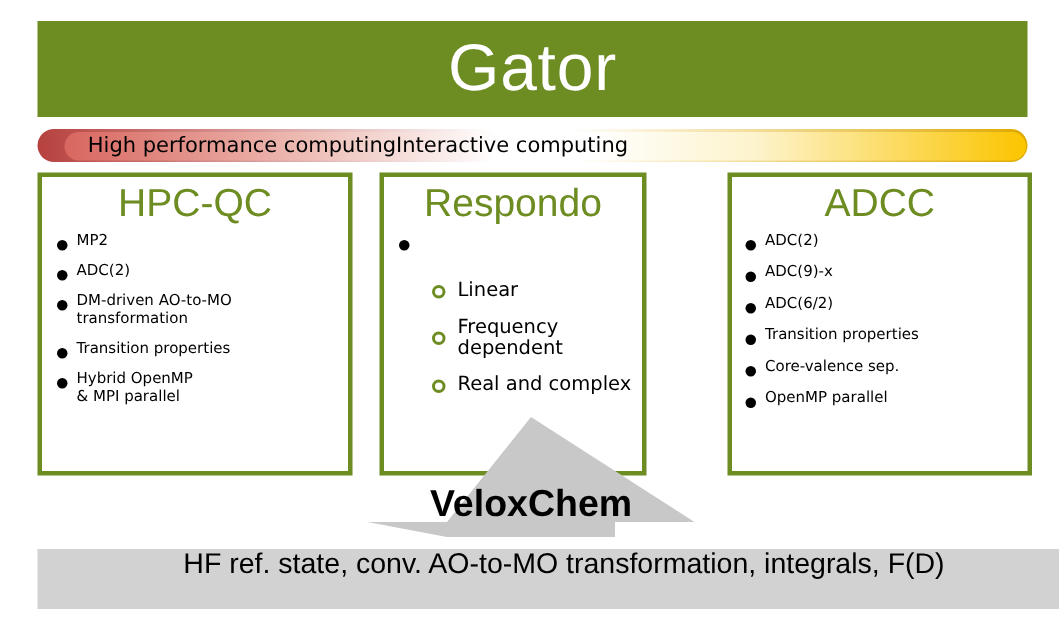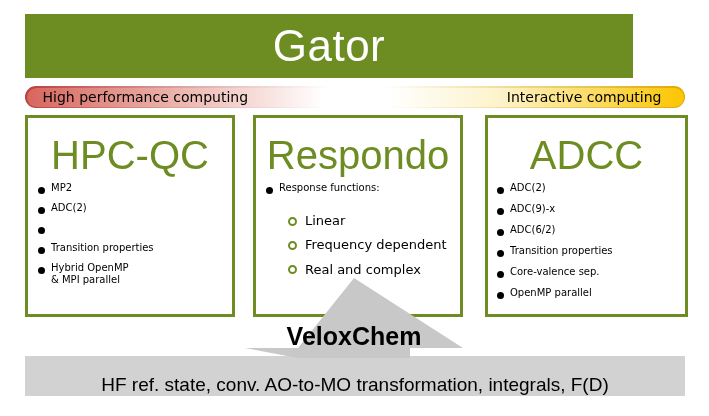--- a/index.html
+++ b/index.html
@@ -10,21 +10,21 @@
     background: #ffffff;
     font-family: "DejaVu Sans", sans-serif;
     color: #000000;
     overflow: hidden;
   }
 
   
   .banner {
     position: absolute;
     left: 25px; top: 14px;
-    width: 608px; height: 64px;
+    width: 660px; height: 64px;
     background: var(--green, #6d8c21);
     display: flex; align-items: center; justify-content: center;
   }
   .banner .title {
     font-family: "Liberation Sans", sans-serif;
     font-size: 44px;
     color: #ffffff;
     letter-spacing: 0.5px;
   }
 
@@ -33,46 +33,47 @@
     position: absolute;
     left: 25px; top: 86px;
     width: 660px; height: 22px;
     border-radius: 11px;
     background: linear-gradient(90deg, var(--pill-red-edge, #b6413e), #ffffff 46%, #ffffff 54%, var(--pill-gold-edge, #dea900));
   }
   .pill-inner {
     position: absolute; inset: 1.5px;
     border-radius: 10px;
     background: linear-gradient(90deg, #d8665f 0%, #edbcb4 25%, #ffffff 45%, #ffffff 55%, #fdf3cb 72%, var(--pill-gold, #fbc500) 100%);
-    display: flex; align-items: center; justify-content: space-between;
+    display: flex; align-items: center; 
     padding: 0 22px 0 16px;
     box-sizing: border-box;
+    margin-left: 16px;
   }
   .pill-label { font-size: 14px; color: #000; white-space: nowrap; }
 
   
   .box {
     position: absolute;
     top: 115px; height: 202px;
     background: #ffffff;
     border: 3px solid var(--green, #6d8c21);
     box-sizing: border-box;
     z-index: 1;
   }
   .box1 { left: 25px;  width: 210px; }
-  .box2 { left: 253px; width: 210px; }
+  .box2 { left: 253px; width: 178px; }
   .box3 { left: 485px; width: 203px; }
 
   .box-title {
     text-align: center;
     color: var(--green, #6d8c21);
     font-family: "Liberation Sans", sans-serif;
-    font-size: 40px;
+    font-size: 26px;
     line-height: 1.05;
-    margin-top: 16px;
+    margin-top: 4px;
   }
 
   ul.items { list-style: none; margin: 6px 0 0 0; padding: 0 4px 0 10px; }
   .box3 ul.items { padding-left: 9px; }
   li.item { margin-bottom: 8px; }
   .box3 li.item { margin-bottom: 9px; }
   .row { display: flex; align-items: flex-start; }
   .dot {
     flex: none;
     width: 7px; height: 7px;
@@ -112,25 +113,26 @@
     text-align: center;
     font-family: "Liberation Sans", sans-serif;
     font-weight: bold;
     font-size: 25px;
     z-index: 6;
   }
 
   
   .foundation {
     position: absolute;
-    left: 25px; top: 356px;
+    left: 25px; top: 366px;
     width: 660px; height: 40px;
     background: var(--bar-gray, #d2d2d2);
-    display: flex; align-items: flex-end; justify-content: center;
+    display: flex; align-items: flex-start; justify-content: center;
     z-index: 2;
+    padding-left: 21px;
   }
   .foundation span {
     font-family: "Liberation Sans", sans-serif;
     font-size: 19px;
   }
 </style>
 </head>
 <body>
 
 <div class="canvas">
@@ -157,20 +159,22 @@
         </li>
         <li class="item">
           <div class="row">
             <span class="dot"></span>
             <span class="txt">ADC(2)</span>
           </div>
         </li>
         <li class="item">
           <div class="row">
             <span class="dot"></span>
+            <span class="txt">DM-driven AO-to-MO
+transformation</span>
           </div>
         </li>
         <li class="item">
           <div class="row">
             <span class="dot"></span>
             <span class="txt">Transition properties</span>
           </div>
         </li>
         <li class="item">
           <div class="row">
@@ -181,21 +185,20 @@
         </li>
       </ul>
   </div>
 
   <div class="box box2">
     <div class="box-title">Respondo</div>
     <ul class="items">
         <li class="item">
           <div class="row">
             <span class="dot"></span>
-            <span class="txt">Response functions:</span>
           </div>
           <ul class="subitems">
             <li class="subitem">
               <span class="ring"></span>
               <span class="stxt">Linear</span>
             </li>
             <li class="subitem">
               <span class="ring"></span>
               <span class="stxt">Frequency dependent</span>
             </li>

